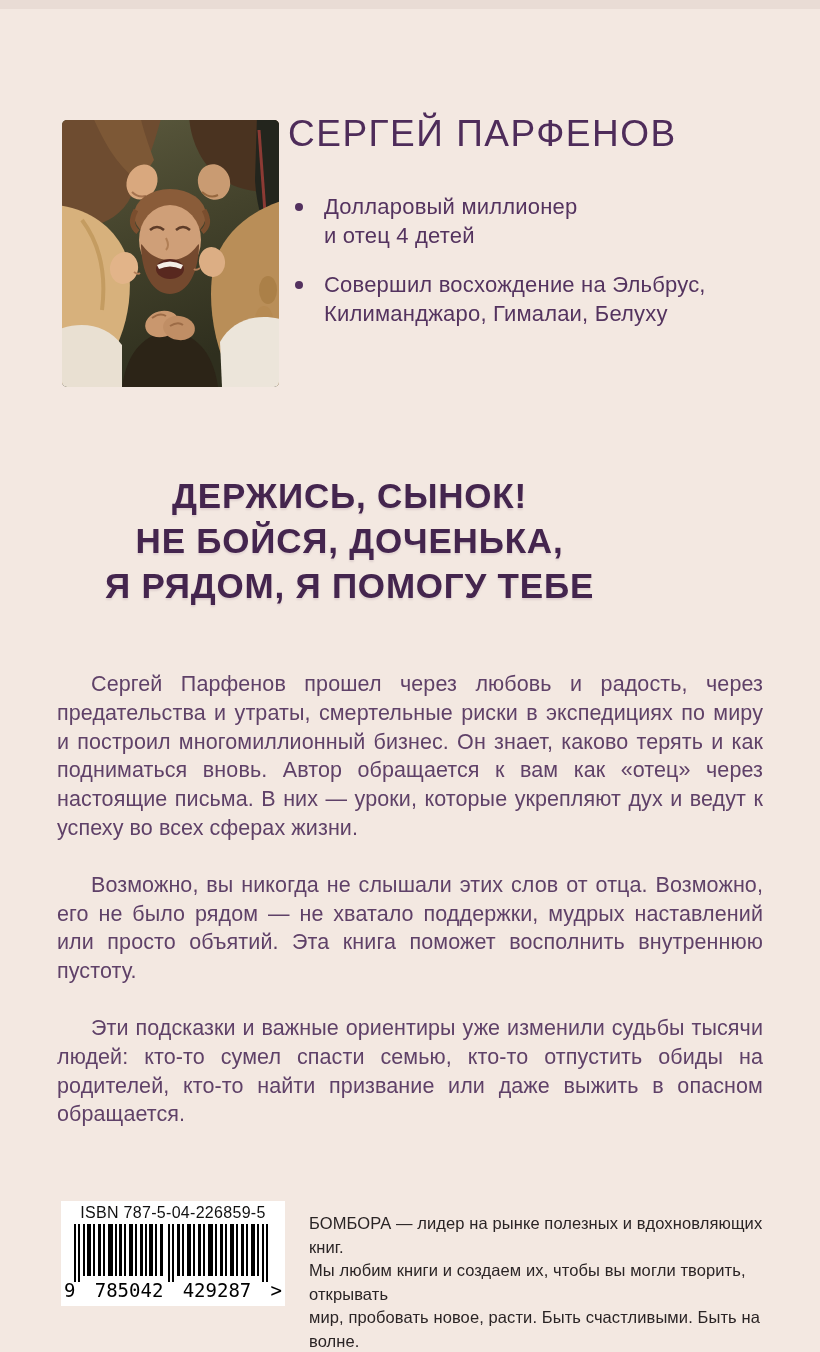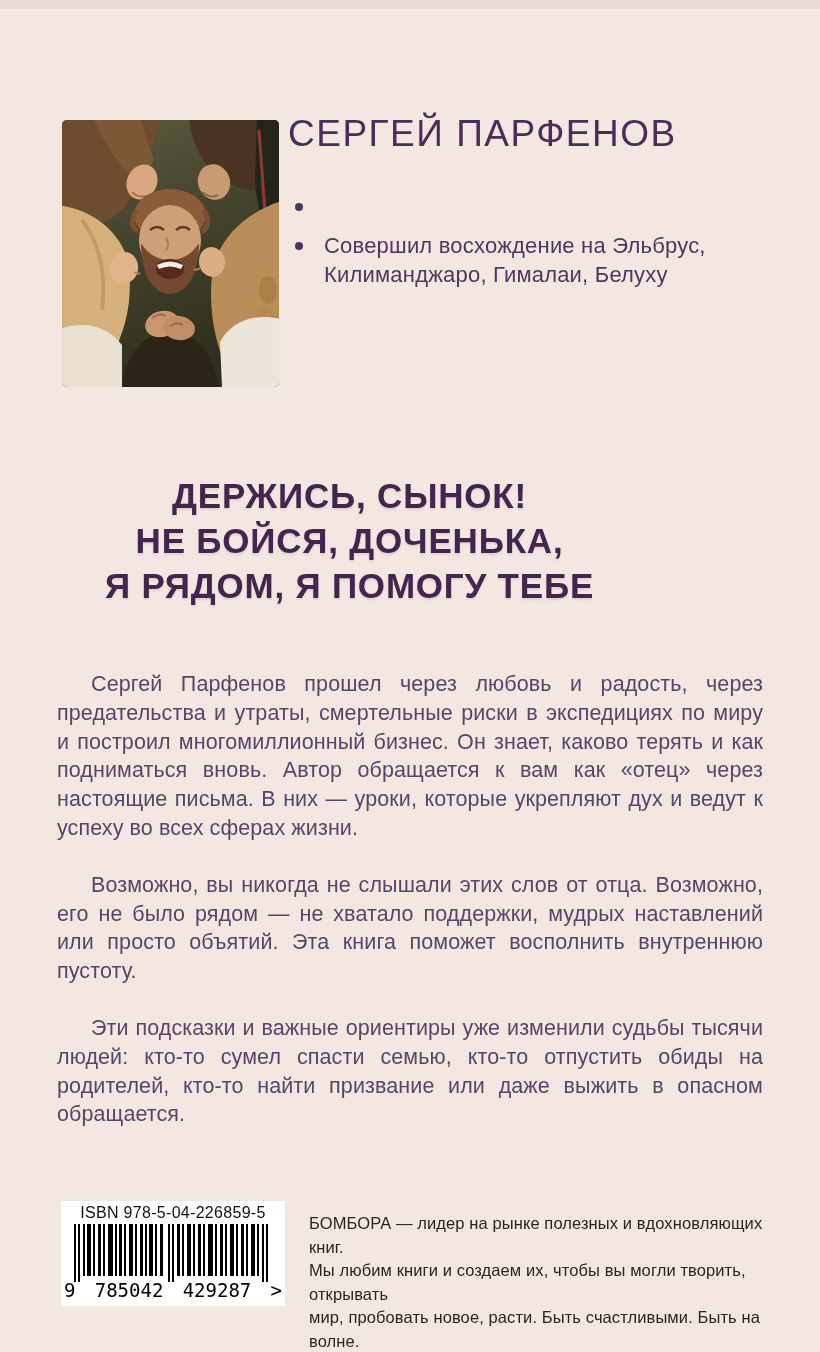--- a/index.html
+++ b/index.html
@@ -133,41 +133,43 @@
       <ellipse cx="117" cy="208" rx="16" ry="12" fill="#c08e65" transform="rotate(10 117 208)"></ellipse>
       <path d="M90,198 q8,-6 14,-2 M108,206 q8,-5 13,-1" stroke="#9c6b46" stroke-width="2" fill="none"></path>
     </svg>
   </div>
 
   <div class="author-col">
     <div class="author-name">СЕРГЕЙ ПАРФЕНОВ</div>
     <div class="facts">
       <div class="fact">
         <span class="fact-bullet"></span>
+        <span class="fact-text">Долларовый миллионер
+и отец 4 детей</span>
       </div>
       <div class="fact">
         <span class="fact-bullet"></span>
         <span class="fact-text">Совершил восхождение на Эльбрус,
 Килиманджаро, Гималаи, Белуху</span>
       </div>
     </div>
   </div>
 
   <div class="headline">ДЕРЖИСЬ, СЫНОК!
 НЕ БОЙСЯ, ДОЧЕНЬКА,
 Я РЯДОМ, Я ПОМОГУ ТЕБЕ</div>
 
   <div class="body-text">
     <p>Сергей Парфенов прошел через любовь и радость, через предательства и утраты, смертельные риски в экспедициях по миру и построил многомиллионный бизнес. Он знает, каково терять и как подниматься вновь. Автор обращается к вам как «отец» через настоящие письма. В них — уроки, которые укрепляют дух и ведут к успеху во всех сферах жизни.</p>
     <p>Возможно, вы никогда не слышали этих слов от отца. Возможно, его не было рядом — не хватало поддержки, мудрых наставлений или просто объятий. Эта книга поможет восполнить внутреннюю пустоту.</p>
     <p>Эти подсказки и важные ориентиры уже изменили судьбы тысячи людей: кто-то сумел спасти семью, кто-то отпустить обиды на родителей, кто-то найти призвание или даже выжить в опасном обращается.</p>
   </div>
 
   <div class="barcode-box">
-    <div class="isbn-label">ISBN 978-5-04-226859-5</div>
+    <div class="isbn-label">ISBN 787-5-04-226859-5</div>
     <svg class="bars" width="198" height="58" viewBox="0 0 198 58">
       <g fill="#000">
         <rect x="0" width="2" height="58"></rect>
           <rect x="4" width="2" height="58"></rect>
         <rect x="9" width="2" height="52"></rect>
           <rect x="13" width="4" height="52"></rect>
         <rect x="19" width="2" height="52"></rect>
           <rect x="24" width="3" height="52"></rect>
         <rect x="29" width="2" height="52"></rect>
           <rect x="34" width="5" height="52"></rect>

